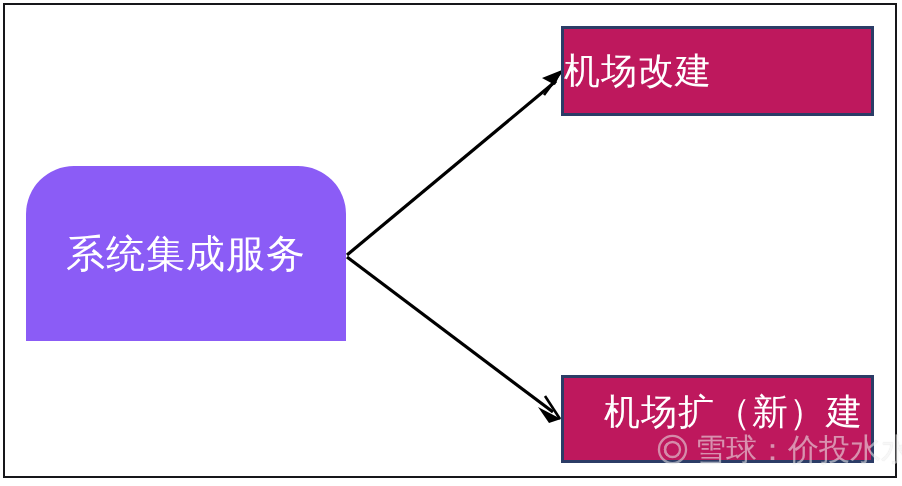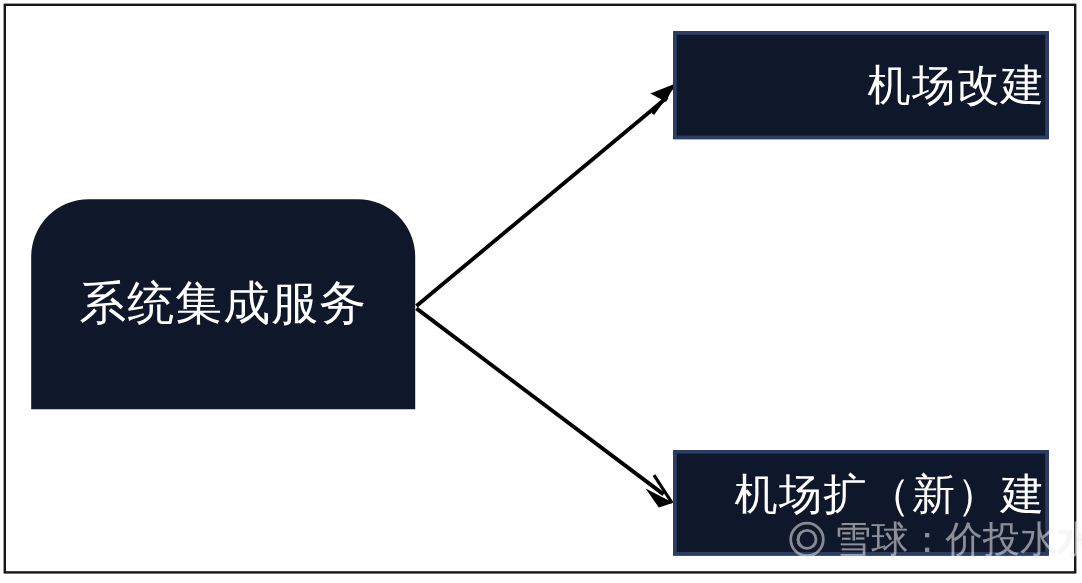--- a/index.html
+++ b/index.html
@@ -36,21 +36,21 @@
     width: 902px;
     height: 486px;
   }
   
   .node-green {
     position: absolute;
     left: 26px;
     top: 166px;
     width: 320px;
     height: 175px;
-    background: #0f172a;
+    background: #8b5cf6;
     border-top-left-radius: 48px;
     border-top-right-radius: 48px;
     border-bottom-left-radius: 0;
     border-bottom-right-radius: 0;
     display: flex;
     align-items: center;
     justify-content: center;
     box-sizing: border-box;
   }
   .node-green .node-label {
@@ -58,26 +58,26 @@
     font-size: 39px;
     line-height: 1;
     letter-spacing: 1px;
     white-space: nowrap;
     text-align: center;
     font-weight: 400;
   }
   
   .node-blue {
     position: absolute;
-    background: #0f172a;
+    background: #be185d;
     border: 3px solid #2b3c66;
     box-sizing: border-box;
     display: flex;
     align-items: center;
-    justify-content: flex-end;
+    justify-content: flex-start;
   }
   .node-blue .node-label {
     color: #ffffff;
     font-size: 36px;
     line-height: 1;
     letter-spacing: 1px;
     white-space: nowrap;
     text-align: center;
     font-weight: 400;
   }

